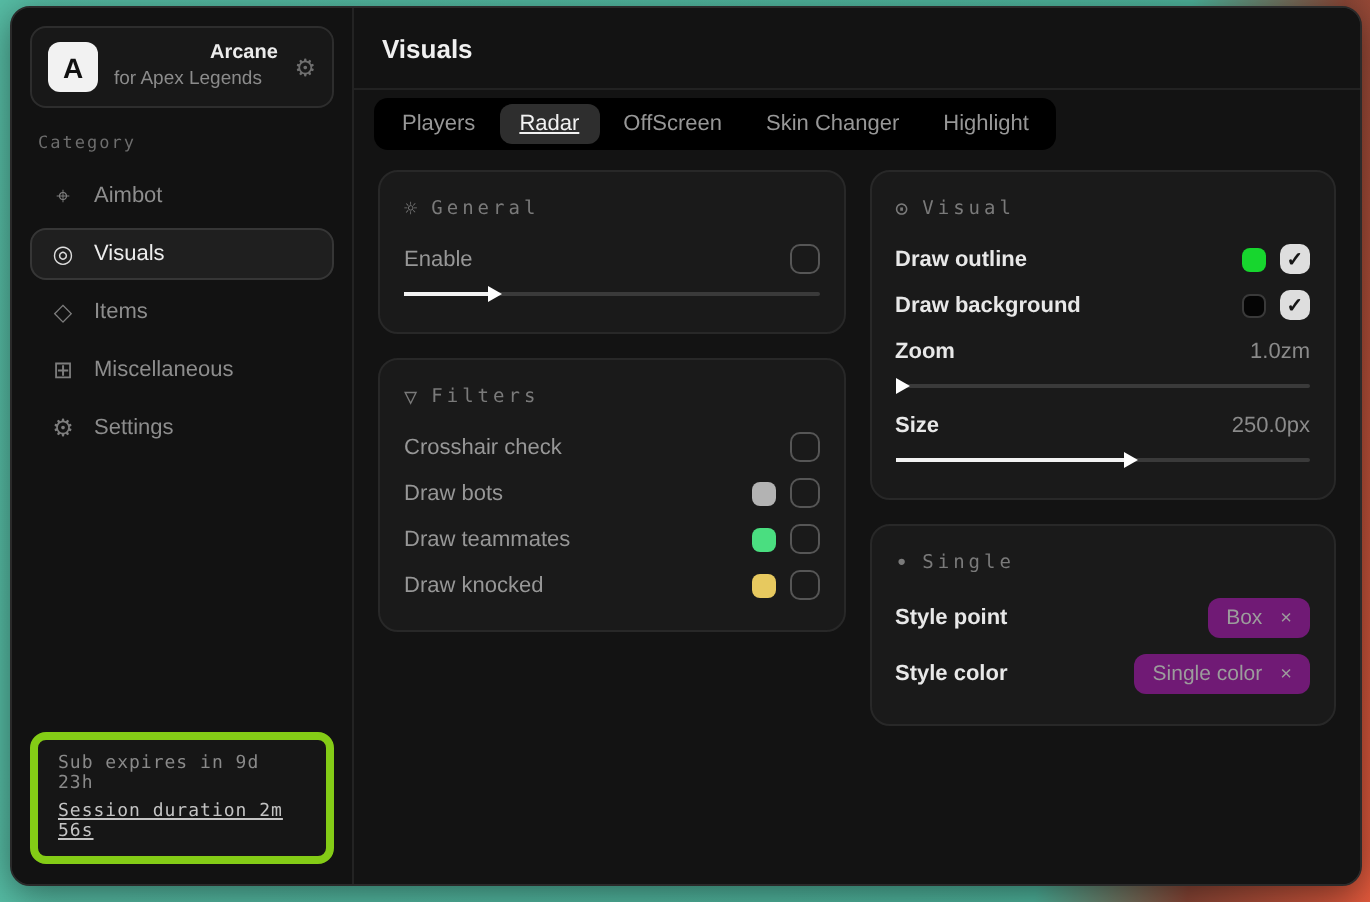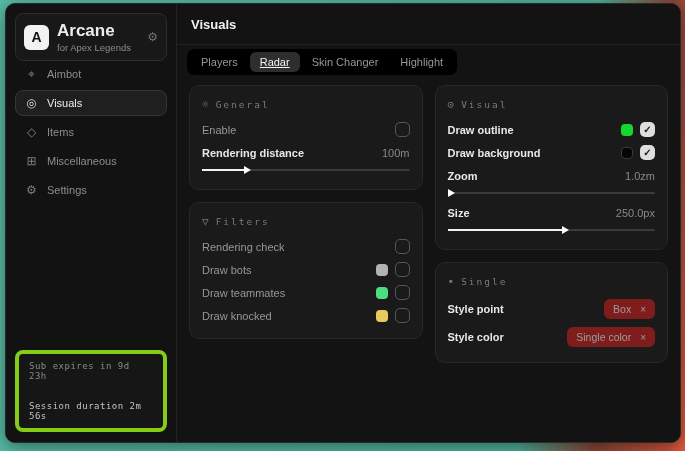--- a/index.html
+++ b/index.html
@@ -23,42 +23,42 @@
   .brand-card {
     border:1px solid #2d2d2d; background:#181818; border-radius:8px;
     padding:7px 8px; display:flex; align-items:center; gap:8px;
   }
   .logo {
     width:25px; height:25px; border-radius:6px; background:#f2f2f2;
     color:#111; font-weight:bold; font-size:14px;
     display:flex; align-items:center; justify-content:center; flex:0 0 25px;
   }
   .brand-text { flex:1; line-height:1.15; }
-  .brand-name { color:#ececec; font-size:17px; font-weight:bold; }
+  .brand-name { color:#ececec; font-size:10px; font-weight:bold;margin-left:48px; }
   .brand-sub { color:#8b8b8b; font-size:9.5px; margin-top:2px; }
   .brand-gear { color:#6f6f6f; font-size:12px; cursor:pointer; }
   .category {
     font-family:"DejaVu Sans Mono", monospace;
     color:#6d6d6d; font-size:8.5px; letter-spacing:1px; margin:13px 4px 8px 4px;
   }
   .nav-item {
     display:flex; align-items:center; gap:9px; height:26px; padding:0 9px;
     color:#8d8d8d; font-size:11px; border-radius:8px; border:1px solid transparent;
     margin-bottom:3px; cursor:pointer;
   }
   .nav-item .nav-ico { font-size:12px; width:13px; text-align:center; color:#7d7d7d; }
   .nav-item.active { background:#1f1f1f; border-color:#363636; color:#ededed; }
   .nav-item.active .nav-ico { color:#dcdcdc; }
   .side-spacer { flex:1; }
   .footer-card {
     border:4px solid #84cc16; background:#161616; border-radius:8px;
     padding:7px 10px; font-family:"DejaVu Sans Mono", monospace; font-size:9px;
   }
   .footer-line1 { color:#8a8a8a; letter-spacing:.5px; }
-  .footer-line2 { color:#c4c4c4; margin-top:20px; letter-spacing:.5px; }
+  .footer-line2 { color:#c4c4c4; margin-top:4px; letter-spacing:.5px;text-decoration:underline; }
   
   .main { flex:1; display:flex; flex-direction:column; background:#131313; }
   .main-header {
     padding:13px 14px 12px 14px; border-bottom:1px solid #222;
   }
   .main-title { color:#f0f0f0; font-size:13px; font-weight:bold; }
   .tabstrip-row { padding:4px 10px 0 10px; }
   .tabstrip {
     display:inline-flex; align-items:center; background:#000000;
     border-radius:7px; padding:3px 4px; gap:2px;
@@ -107,41 +107,42 @@
   }
   .slider-fill {
     position:absolute; left:0; top:4px; height:2px; background:#f2f2f2;
   }
   .slider-fill::after {
     content:""; position:absolute; right:-7px; top:-3px;
     border-left:7px solid #ffffff; border-top:4px solid transparent;
     border-bottom:4px solid transparent;
   }
   .chip {
-    background:#7f1d1d; border-radius:6px; padding:4px 9px;
+    background:#701a75; border-radius:6px; padding:4px 9px;
     display:flex; align-items:center; gap:9px; cursor:pointer;
   }
   .chip-label { color:#9c9c9c; font-size:10.5px; }
   .chip-x { color:#9c9c9c; font-size:10px; }
 </style>
 </head>
 <body>
 
 <div class="window">
 
   <div class="sidebar">
     <div class="brand-card">
       <div class="logo">A</div>
       <div class="brand-text">
         <div class="brand-name">Arcane</div>
         <div class="brand-sub">for Apex Legends</div>
       </div>
       <div class="brand-gear">⚙</div>
     </div>
 
+    <div class="category">Category</div>
 
     <div class="nav-item">
       <span class="nav-ico">⌖</span>
       <span>Aimbot</span>
     </div>
     <div class="nav-item active">
       <span class="nav-ico">◎</span>
       <span>Visuals</span>
     </div>
     <div class="nav-item">
@@ -167,54 +168,51 @@
 
   <div class="main">
     <div class="main-header">
       <div class="main-title">Visuals</div>
     </div>
 
     <div class="tabstrip-row">
       <div class="tabstrip">
         <div class="tab">Players</div>
         <div class="tab active">Radar</div>
+        <div class="tab">OffScreen</div>
         <div class="tab">Skin Changer</div>
         <div class="tab">Highlight</div>
       </div>
     </div>
 
     <div class="content">
 
       <div>
         <div class="panel">
           <div class="panel-title">
             <span class="p-ico">☼</span>
             <span>General</span>
           </div>
           <div class="row">
             <span class="lbl-dim">Enable</span>
             <span class="checkbox"></span>
-          </div>
-          <div class="row">
-            <span class="lbl-bright">Rendering distance</span>
-            <span class="val">100m</span>
           </div>
           <div class="slider">
             <div class="slider-track"></div>
             <div class="slider-fill" style="width:20%"></div>
           </div>
         </div>
 
         <div class="panel">
           <div class="panel-title">
             <span class="p-ico">▽</span>
             <span>Filters</span>
           </div>
           <div class="row">
-            <span class="lbl-dim">Rendering check</span>
+            <span class="lbl-dim">Crosshair check</span>
             <span class="checkbox"></span>
           </div>
           <div class="row">
             <span class="lbl-dim">Draw bots</span>
             <span class="controls">
               <span class="swatch" style="background:#b3b3b3"></span>
               <span class="checkbox"></span>
             </span>
           </div>
           <div class="row">

